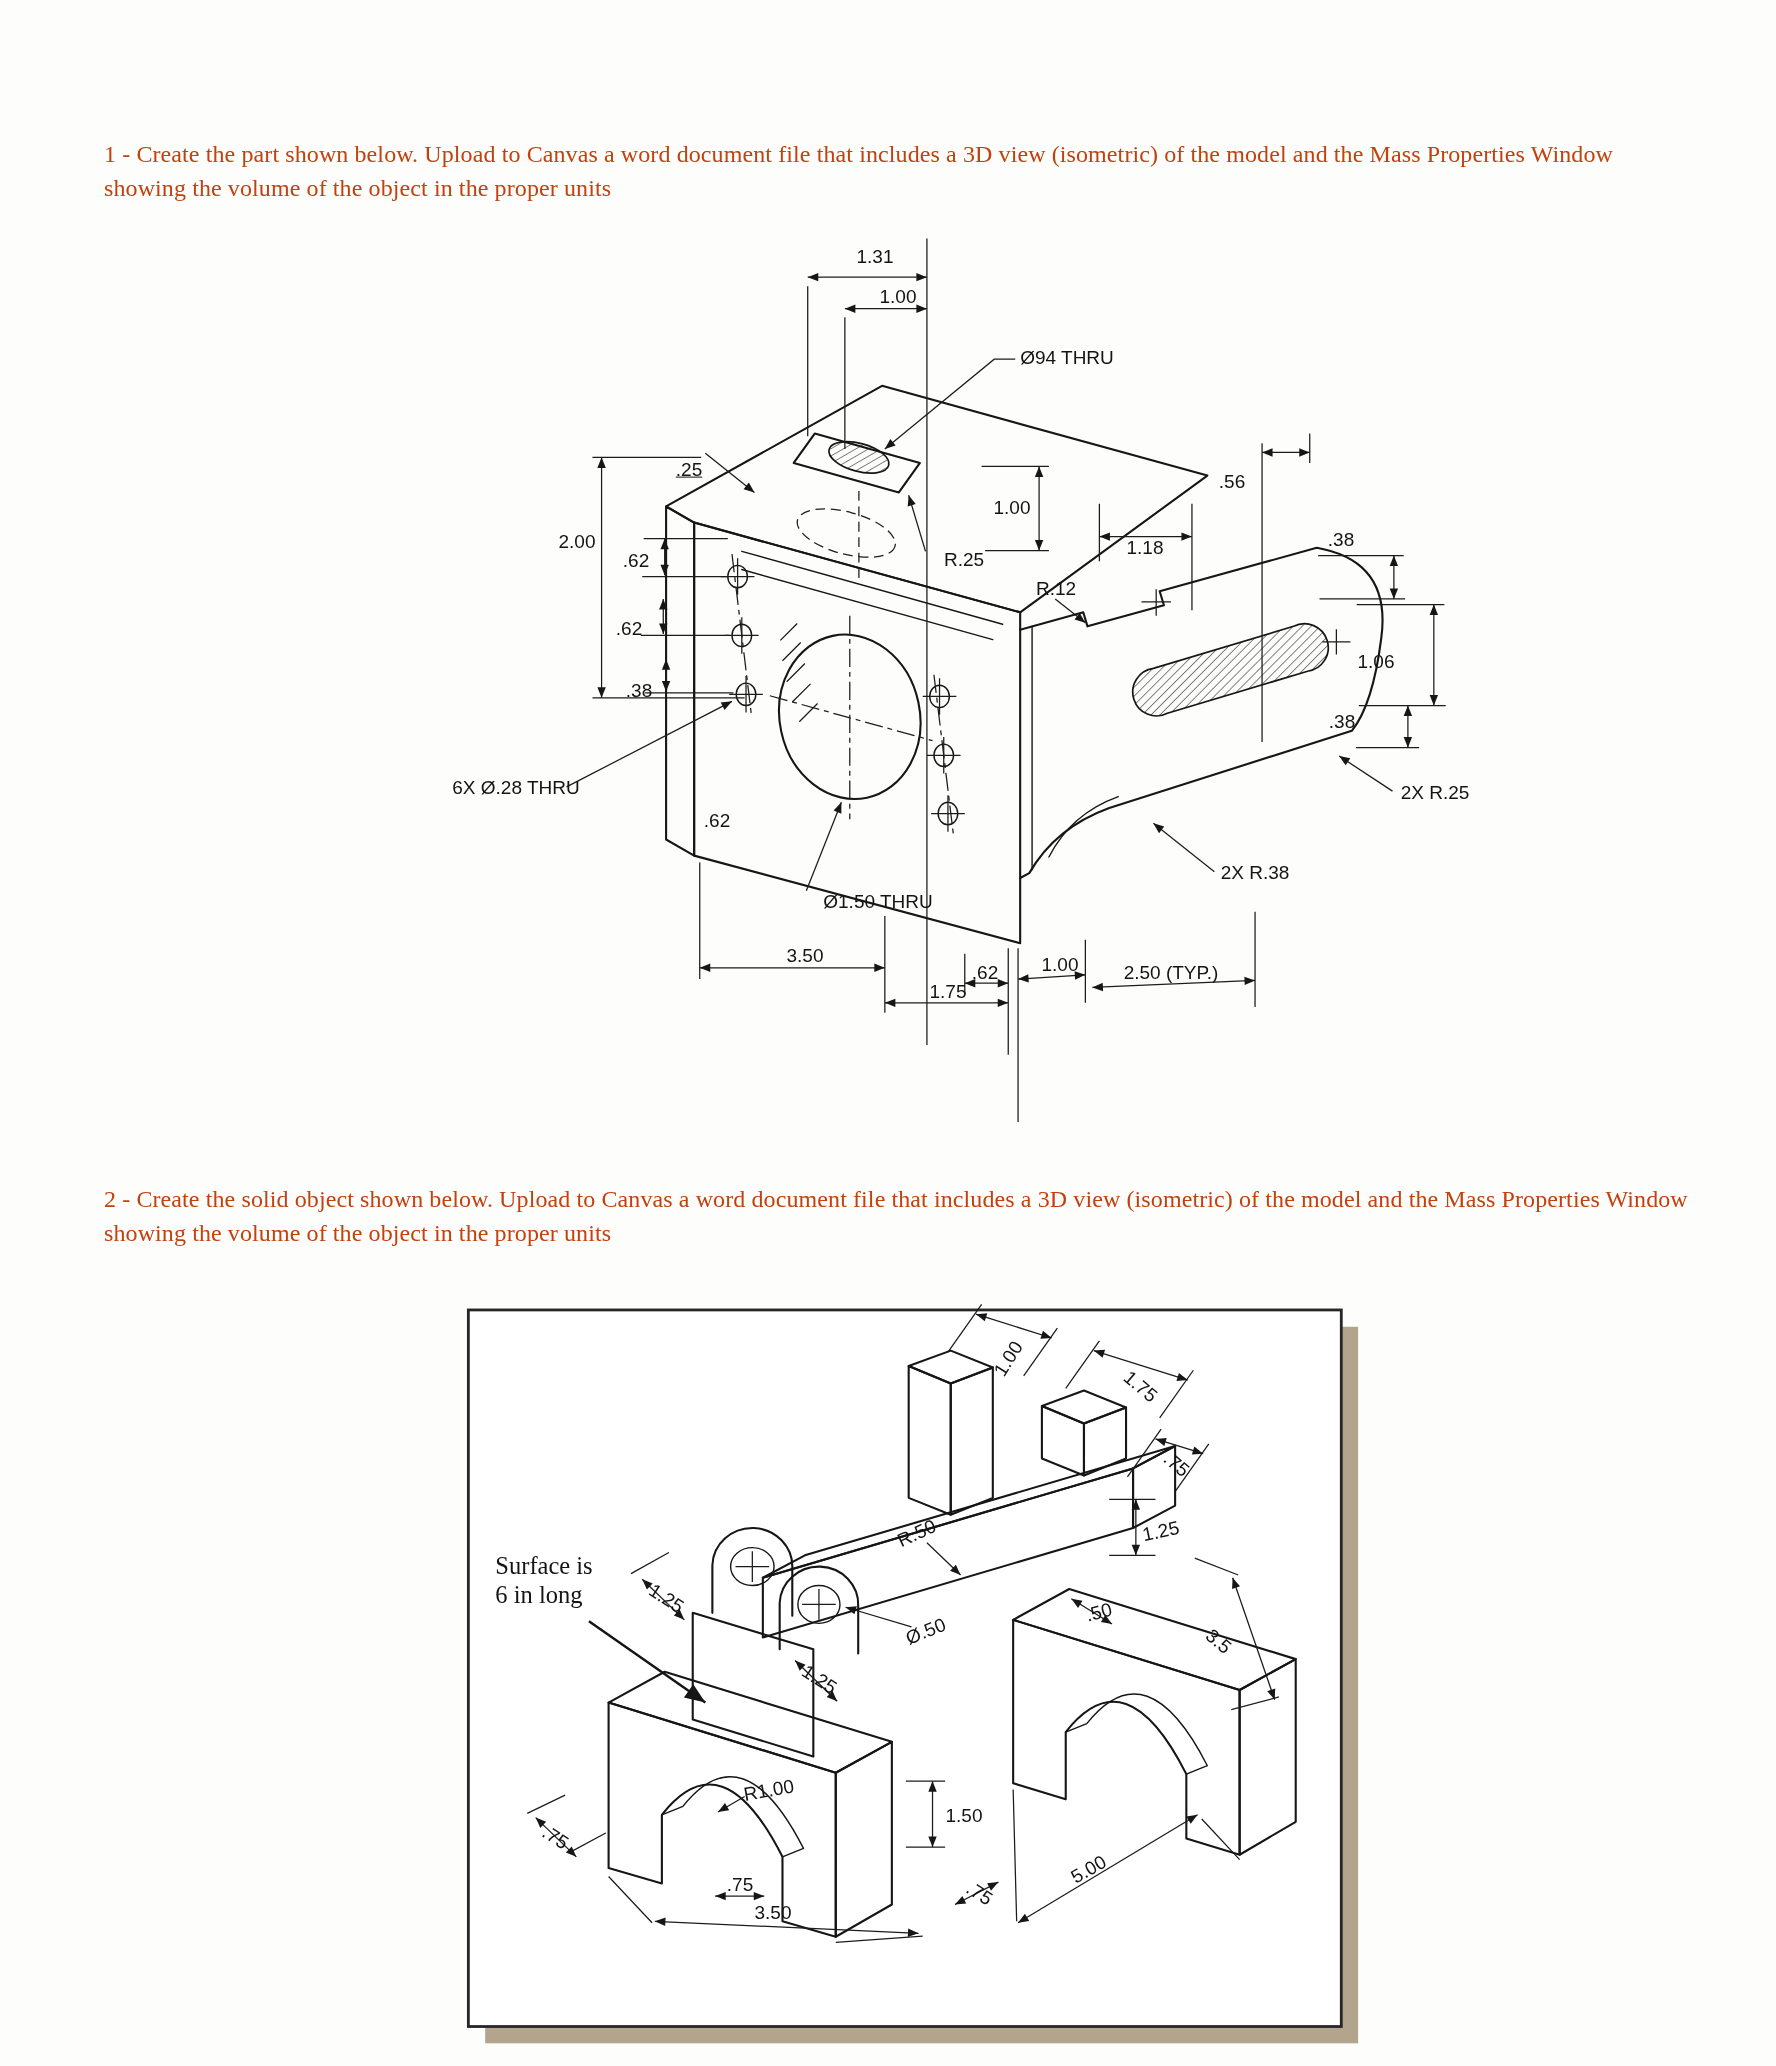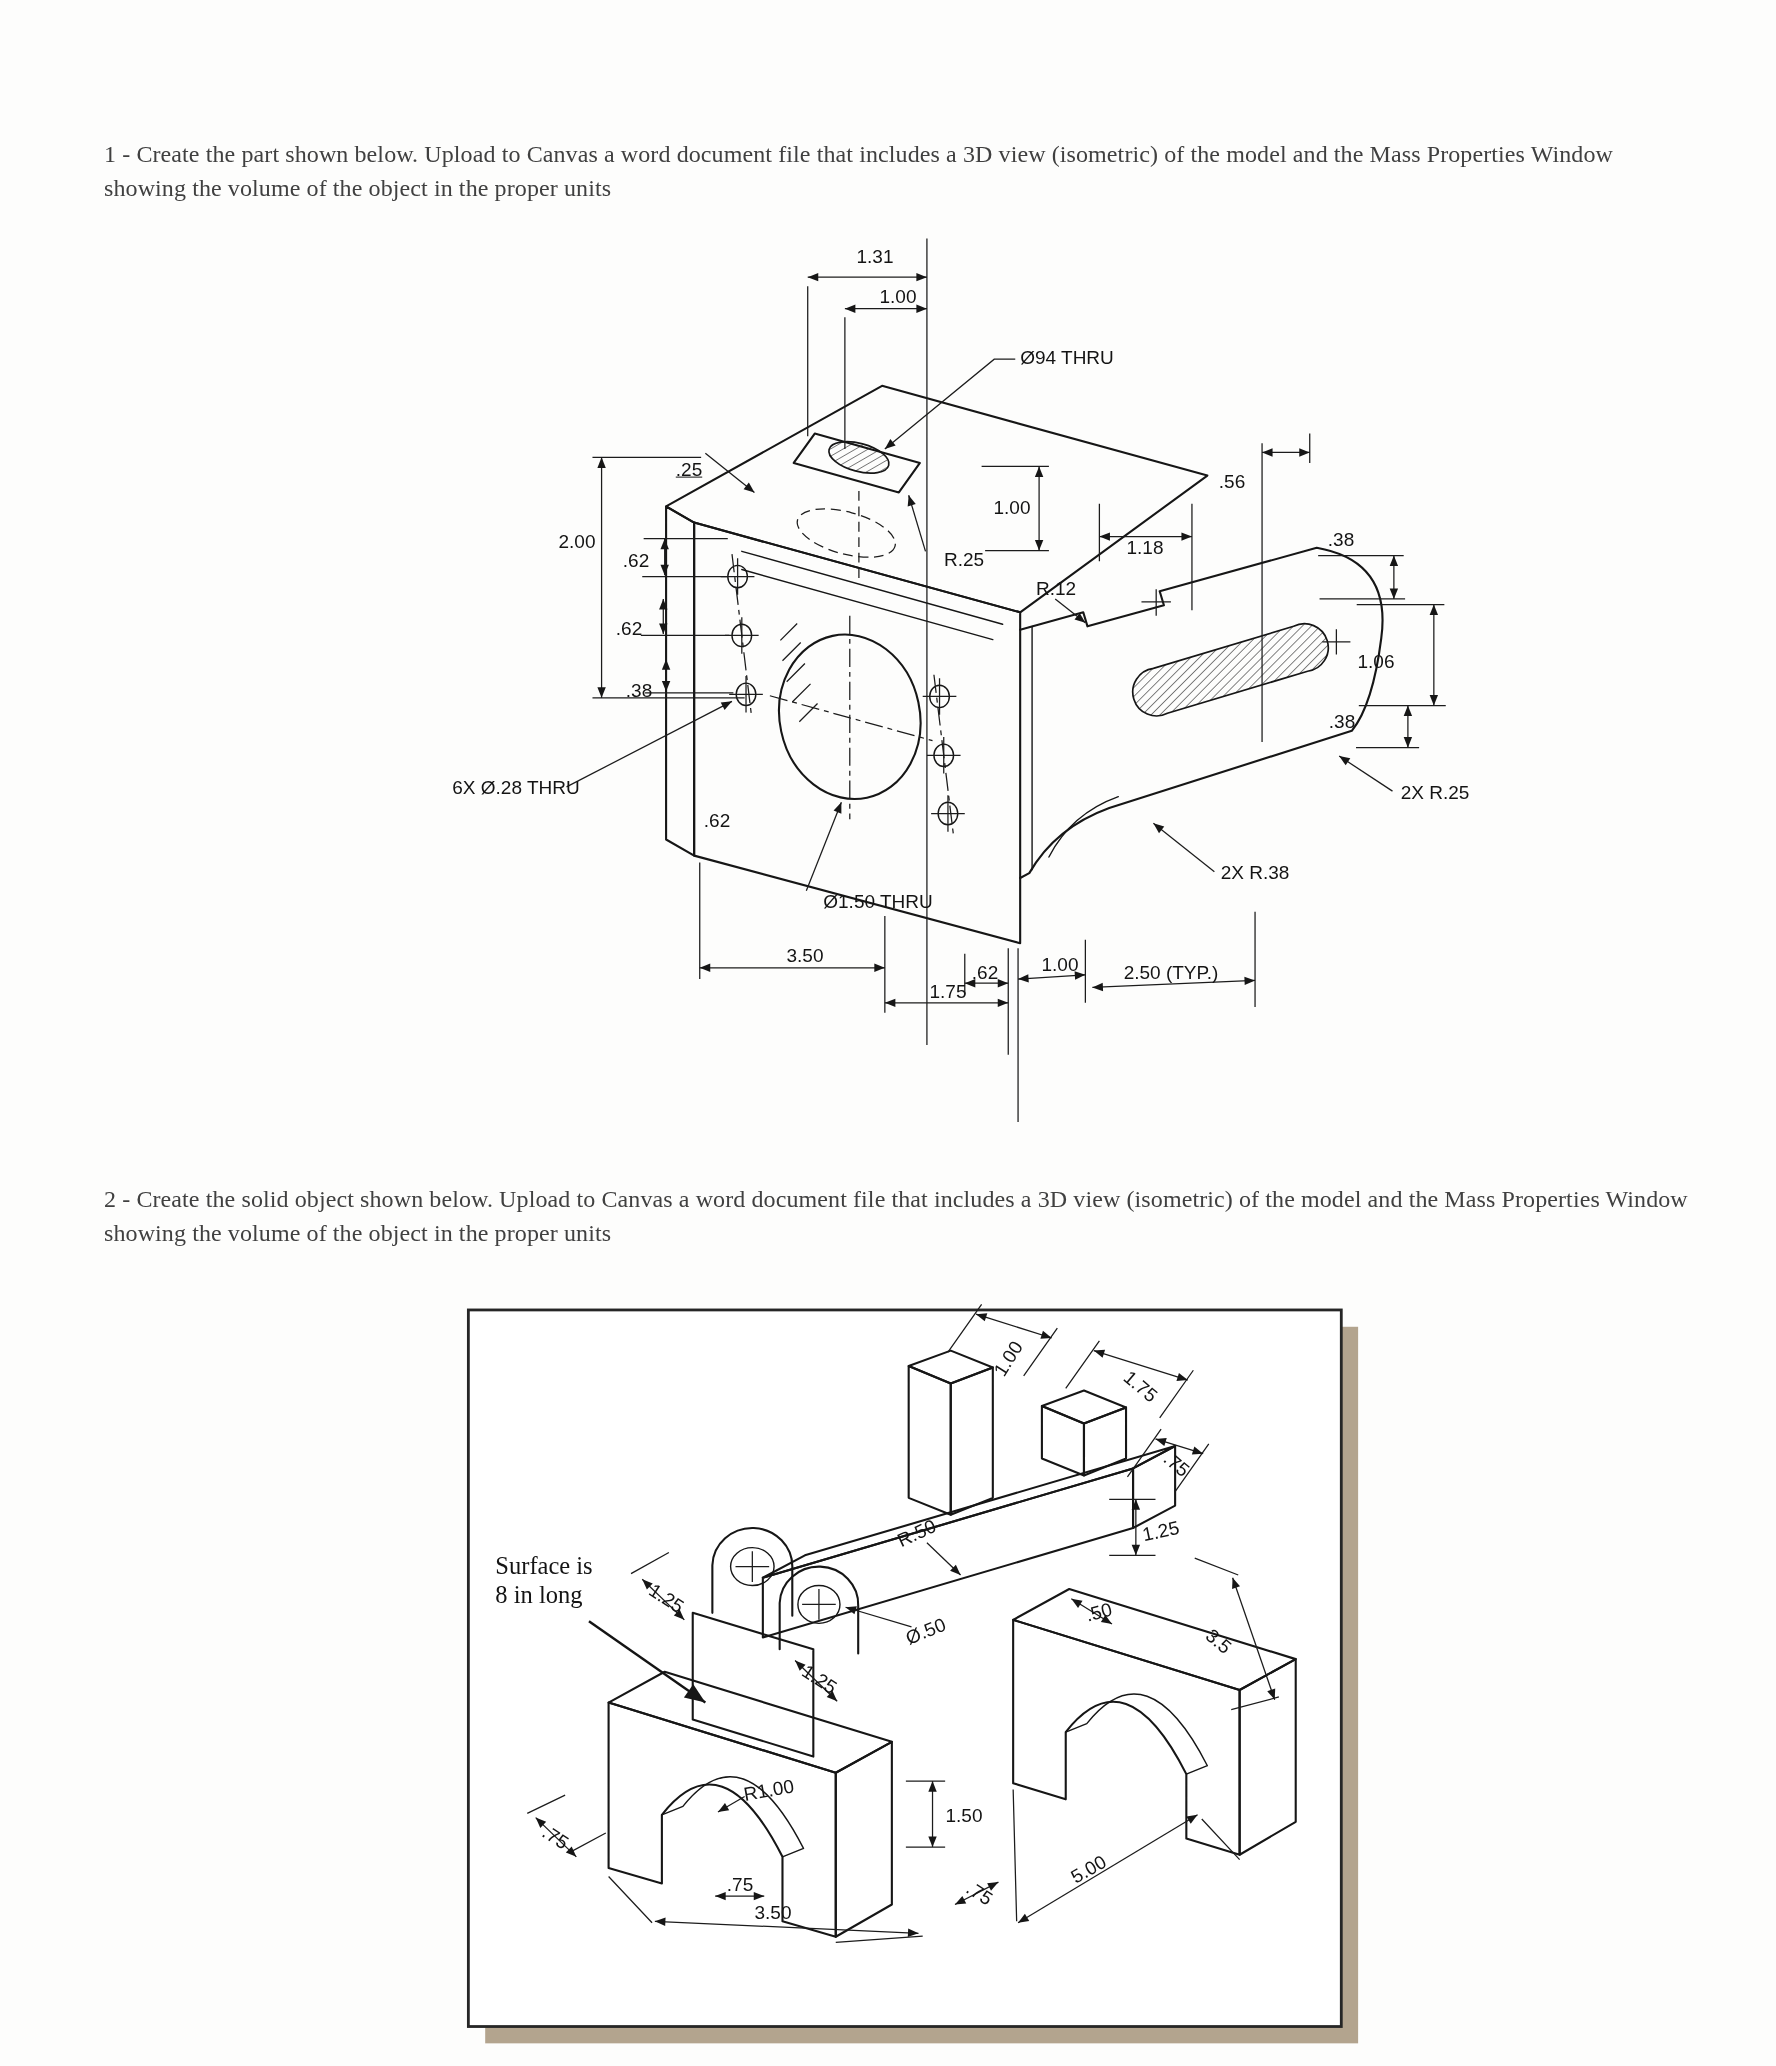--- a/index.html
+++ b/index.html
@@ -1,21 +1,21 @@
 <!DOCTYPE html>
 <html style="font-size:11.2px"><head>
 <meta charset="utf-8">
 <style>
   html,body{margin:0;padding:0;background:#9a9a9a;}
   .page{
     position:relative;width:1776px;height:2066px;background:#fdfdfc;
     font-family:"Liberation Serif",serif;overflow:hidden;
   }
   .q-text{
-    position:absolute;margin:0;font-size:24px;line-height:1.42;color:#404040;
+    position:absolute;margin:0;font-size:24px;line-height:1.42;color:#c2410c;
     width:1592px;letter-spacing:0.1px;
   }
   .layer{position:absolute;left:0;top:0;width:1776px;height:1478px;}
   svg.art{position:absolute;left:0;top:0;pointer-events:none;}
   .dim-label{
     position:absolute;font-family:"Liberation Sans",sans-serif;font-size:19px;
     color:#141414;white-space:pre;line-height:1.2;
   }
   .outline{stroke:#161616;stroke-width:3;fill:none;stroke-linejoin:round;stroke-linecap:round;}
   .outline2{stroke:#161616;stroke-width:2;fill:none;stroke-linejoin:round;stroke-linecap:round;}
@@ -234,17 +234,17 @@
       <span class="dim-label" style="left: 1218px; top: 1642px; transform: translate(-50%, -50%) rotate(40deg);">3.5</span>
       <span class="dim-label" style="left: 819px; top: 1680px; transform: translate(-50%, -50%) rotate(33deg);">1.25</span>
       <span class="dim-label" style="left: 769px; top: 1791px; transform: translate(-50%, -50%) rotate(-10deg);">R1.00</span>
       <span class="dim-label" style="left: 964px; top: 1816px; transform: translate(-50%, -50%) rotate(0deg); text-align: right;">1.50</span>
       <span class="dim-label" style="left: 555px; top: 1838px; transform: translate(-50%, -50%) rotate(33deg);">.75</span>
       <span class="dim-label" style="left: 740px; top: 1885px; transform: translate(-50%, -50%) rotate(0deg);">.75</span>
       <span class="dim-label" style="left: 773px; top: 1913px; transform: translate(-50%, -50%) rotate(0deg);">3.50</span>
       <span class="dim-label" style="left: 979px; top: 1894px; transform: translate(-50%, -50%) rotate(33deg);">.75</span>
       <span class="dim-label" style="left: 1089px; top: 1870px; transform: translate(-50%, -50%) rotate(-30deg);">5.00</span>
       <span class="dim-label" style="left: 544px; top: 1580px; transform: translate(-50%, -50%) rotate(0deg); font-size: 24.5px; font-family: &quot;Liberation Serif&quot;, serif;">Surface is
-8 in long</span>
+6 in long</span>
     </div>
 
 </div>
 
 
 </body></html>

